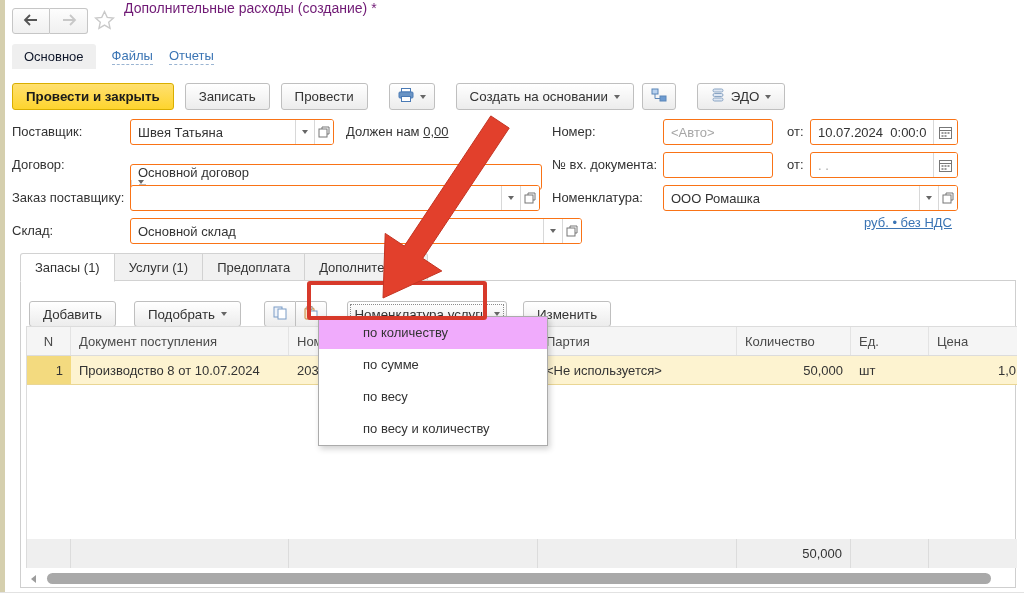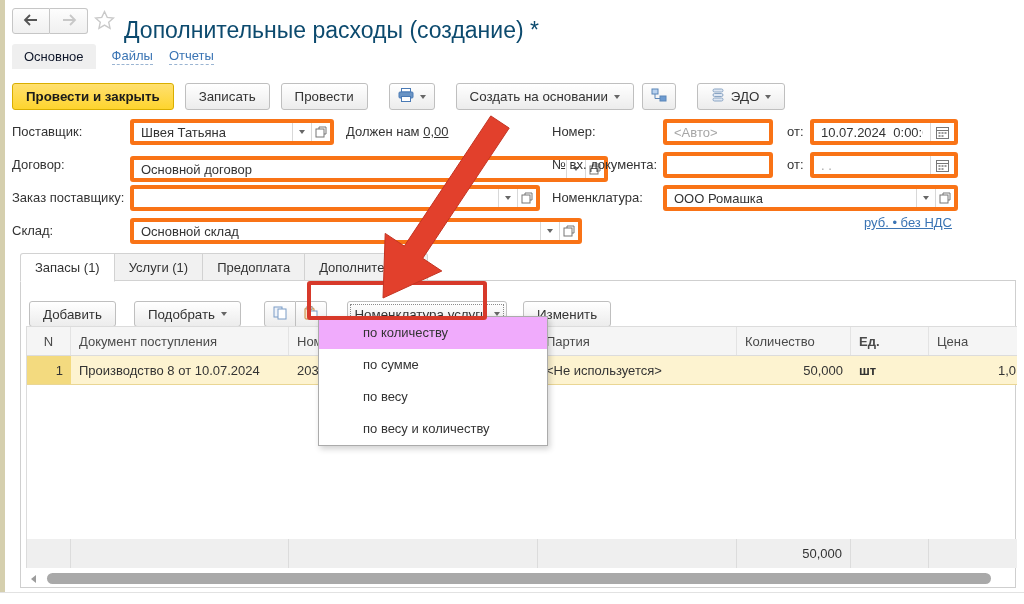--- a/index.html
+++ b/index.html
@@ -7,37 +7,37 @@
   .app { position: relative; width: 1024px; height: 604px; background: #fff; overflow: hidden; }
   .left-strip { position: absolute; left: 0; top: 0; width: 5px; height: 592px; background: #d5cfae; }
   .window-bottom-edge { position: absolute; left: 0; top: 592px; width: 1024px; height: 1px; background: #e2e2e2; }
 
   
   .navbtns { position: absolute; left: 12px; top: 8px; display: flex; }
   .navbtn { width: 38px; height: 26px; border: 1px solid #c6c6c6; background: linear-gradient(#fdfdfd,#f0f0f0); display: flex; align-items: center; justify-content: center; }
   .navbtn.back { border-radius: 3px 0 0 3px; }
   .navbtn.fwd { border-radius: 0 3px 3px 0; border-left: none; }
   .star { position: absolute; left: 94px; top: 10px; }
-  .title { position: absolute; left: 124px; top: 17px; font-size: 23px; color: #0c4a6e; white-space: nowrap; }
+  .title { position: absolute; left: 124px; top: 0; font-size: 14px; color: #701a75; white-space: nowrap; }
 
   .subtabs { position: absolute; left: 12px; top: 44px; display: flex; align-items: center; gap: 16px; }
   .subtab-active { background: #efefef; padding: 5px 12px; border-radius: 3px 3px 0 0; color: #0f172a; }
   .subtab-link { color: #3a74b4; border-bottom: 1px dashed #9ab4d2; padding-bottom: 1px; cursor: pointer; }
 
   
   .cmdbar { position: absolute; left: 12px; top: 83px; display: flex; align-items: center; }
   .btn { height: 27px; border: 1px solid #bfbfbf; border-radius: 3px; background: linear-gradient(#ffffff,#ececec); padding: 0 13px; display: inline-flex; align-items: center; gap: 6px; color: #333; white-space: nowrap; }
   .btn-yellow { font-weight: bold; background: linear-gradient(#ffe070,#fed42e); border-color: #d9ae00; color: #1a1a1a; }
   .caret { width: 0; height: 0; border-left: 3.5px solid transparent; border-right: 3.5px solid transparent; border-top: 4px solid #666; display: inline-block; }
   .iconbtn { padding: 0 8px; }
   .sp10 { width: 11px; } .sp22 { width: 21px; } .sp8 { width: 8px; }
 
   
   .flabel { position: absolute; height: 26px; line-height: 26px; white-space: nowrap; }
-  .combo { position: absolute; height: 26px; border: 4px solid #f97316; border-radius: 3px; background: #fff; display: flex; align-items: stretch; overflow: hidden; }
+  .combo { position: absolute; height: 26px; border: 1px solid #f97316; border-radius: 3px; background: #fff; display: flex; align-items: stretch; overflow: hidden; }
   .combo input { flex: 1; border: none; outline: none; padding: 0 7px; font: 13px "Liberation Sans", sans-serif; color: #333; min-width: 0; background: transparent; }
   .combo input::placeholder { color: #a6a6a6; opacity: 1; }
   .combo .seg { width: 19px; border-left: 1px solid #d8d8d8; display: flex; align-items: center; justify-content: center; background: #fff; }
   .combo .seg.wide { width: 24px; }
   .grayval input { color: #a9a9a9; }
   .owes { position: absolute; left: 346px; top: 119px; height: 26px; line-height: 26px; white-space: nowrap; }
   .owes a { color: #333; text-decoration: underline; }
   .cur-link { position: absolute; left: 804px; top: 215px; width: 148px; text-align: right; color: #3a74b4; text-decoration: underline; white-space: nowrap; }
 
   
@@ -60,21 +60,21 @@
   .ghead .gcell { border-right: 1px solid #e3e3e3; height: 100%; }
   .gdata { top: 30px; height: 29px; background: #fdf3d0; border-bottom: 1px solid #ead694; }
   .gdata .gcell { height: 100%; }
   .gfoot { top: 213px; height: 29px; background: #efefef; }
   .gfoot .gcell { border-right: 1px solid #dcdcdc; height: 100%; }
   .c-n { width: 44px; justify-content: flex-end; }
   .c-doc { width: 218px; text-align: right; }
   .c-nom { width: 249px; }
   .c-batch { width: 199px; }
   .c-qty { width: 114px; }
-  .c-unit { width: 78px; font-weight: bold; }
+  .c-unit { width: 78px; }
   .c-price { width: 95px; }
   .num { justify-content: flex-end; }
   .ncell-sel { background: #f3da7f; }
 
   
   .hscroll-arrow { position: absolute; left: 6px; top: 293px; width: 12px; height: 10px; display: flex; align-items: center; justify-content: center; }
   .hscroll-arrow i { width: 0; height: 0; border-top: 4px solid transparent; border-bottom: 4px solid transparent; border-right: 5px solid #9c9c9c; display: block; }
   .hscroll-thumb { position: absolute; left: 26px; top: 292px; width: 944px; height: 11px; background: #a9a9a9; border-radius: 6px; }
 
   
@@ -179,21 +179,21 @@
           <path d="M4 3 V1 H11 V8 H9" fill="none" stroke="#777"></path>
         </svg>
       </span>
   </div>
   <div class="owes">
     <span>Должен нам</span>
     <a>0,00</a>
   </div>
 
   <div class="flabel" style="left:12px; top:152px;">Договор:</div>
-  <div class="combo" style="left:130px; top:156px; width:478px;">
+  <div class="combo" style="left:130px; top:164px; width:412px;flex-direction:column;">
     <input value="Основной договор" style="">
     <span class="seg">
         <i class="caret"></i>
       </span>
     <span class="seg">
         <svg width="12" height="12" viewBox="0 0 12 12">
           <rect x="1" y="3" width="8" height="8" fill="#fff" stroke="#777"></rect>
           <path d="M4 3 V1 H11 V8 H9" fill="none" stroke="#777"></path>
         </svg>
       </span>

